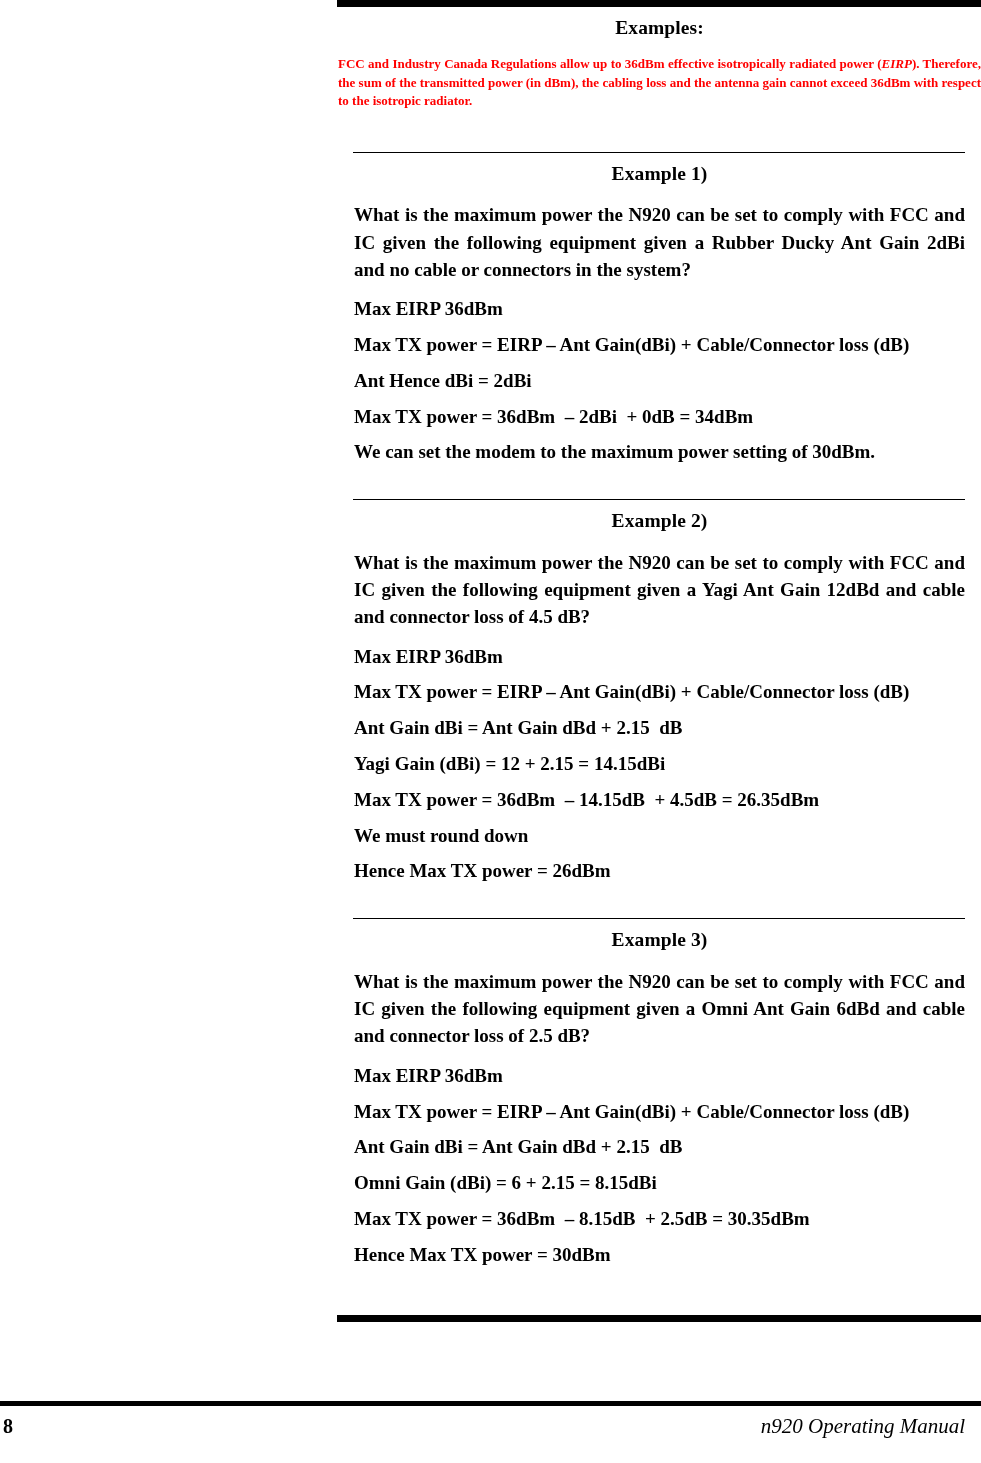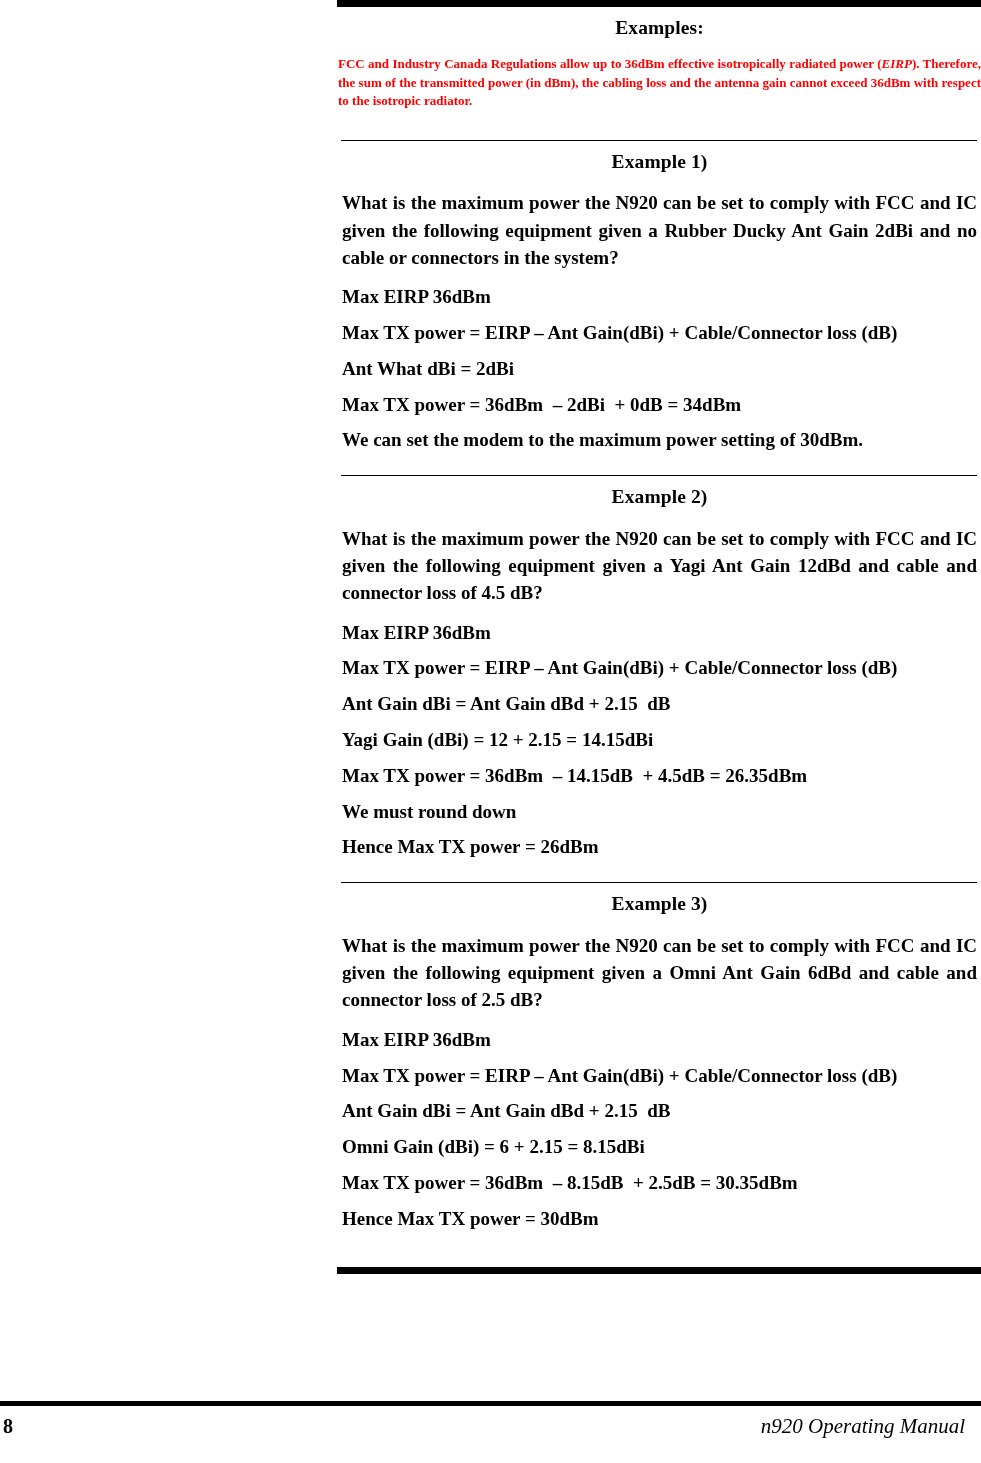--- a/index.html
+++ b/index.html
@@ -84,21 +84,21 @@
   
   .body-line {
     font-size: 19px;
     line-height: 1.2;
     margin: 0;
     padding: 13px 0 0 1px;
     white-space: pre-wrap;
     font-weight: bold;
   }
 
-  .section { margin: 4px; padding: 0; }
+  .section { margin: 16px; padding: 0; }
 
   .pre-rule-space { height: 19px; }
 
   
   .footer {
     position: absolute;
     left: 0;
     bottom: 0;
     width: 981px;
     height: 62px;
@@ -149,21 +149,21 @@
 
     <div class="notice"><span>FCC and Industry Canada Regulations allow up to 36dBm effective isotropically radiated power (</span><i>EIRP</i><span>).  Therefore, the sum of the transmitted power (in dBm), the cabling loss and the antenna gain cannot exceed 36dBm with respect to the isotropic radiator.</span></div>
 
     <div class="section">
       <div class="pre-rule-space"></div>
       <div class="rule-thin"></div>
       <div class="heading">Example 1)</div>
       <div class="question">What is the maximum power the N920 can be set to comply with FCC and IC given the following equipment given a Rubber Ducky Ant Gain 2dBi and no cable or connectors in the system?</div>
       <div class="body-line">Max EIRP 36dBm</div>
       <div class="body-line">Max TX power = EIRP – Ant Gain(dBi) + Cable/Connector loss (dB)</div>
-      <div class="body-line">Ant What dBi = 2dBi</div>
+      <div class="body-line">Ant Hence dBi = 2dBi</div>
       <div class="body-line">Max TX power = 36dBm  – 2dBi  + 0dB = 34dBm</div>
       <div class="body-line">We can set the modem to the maximum power setting of 30dBm.</div>
     </div>
 
     <div class="section">
       <div class="pre-rule-space"></div>
       <div class="rule-thin"></div>
       <div class="heading">Example 2)</div>
       <div class="question">What is the maximum power the N920 can be set to comply with FCC and IC given the following equipment given a Yagi Ant Gain 12dBd and cable and connector loss of 4.5 dB?</div>
       <div class="body-line">Max EIRP 36dBm</div>

